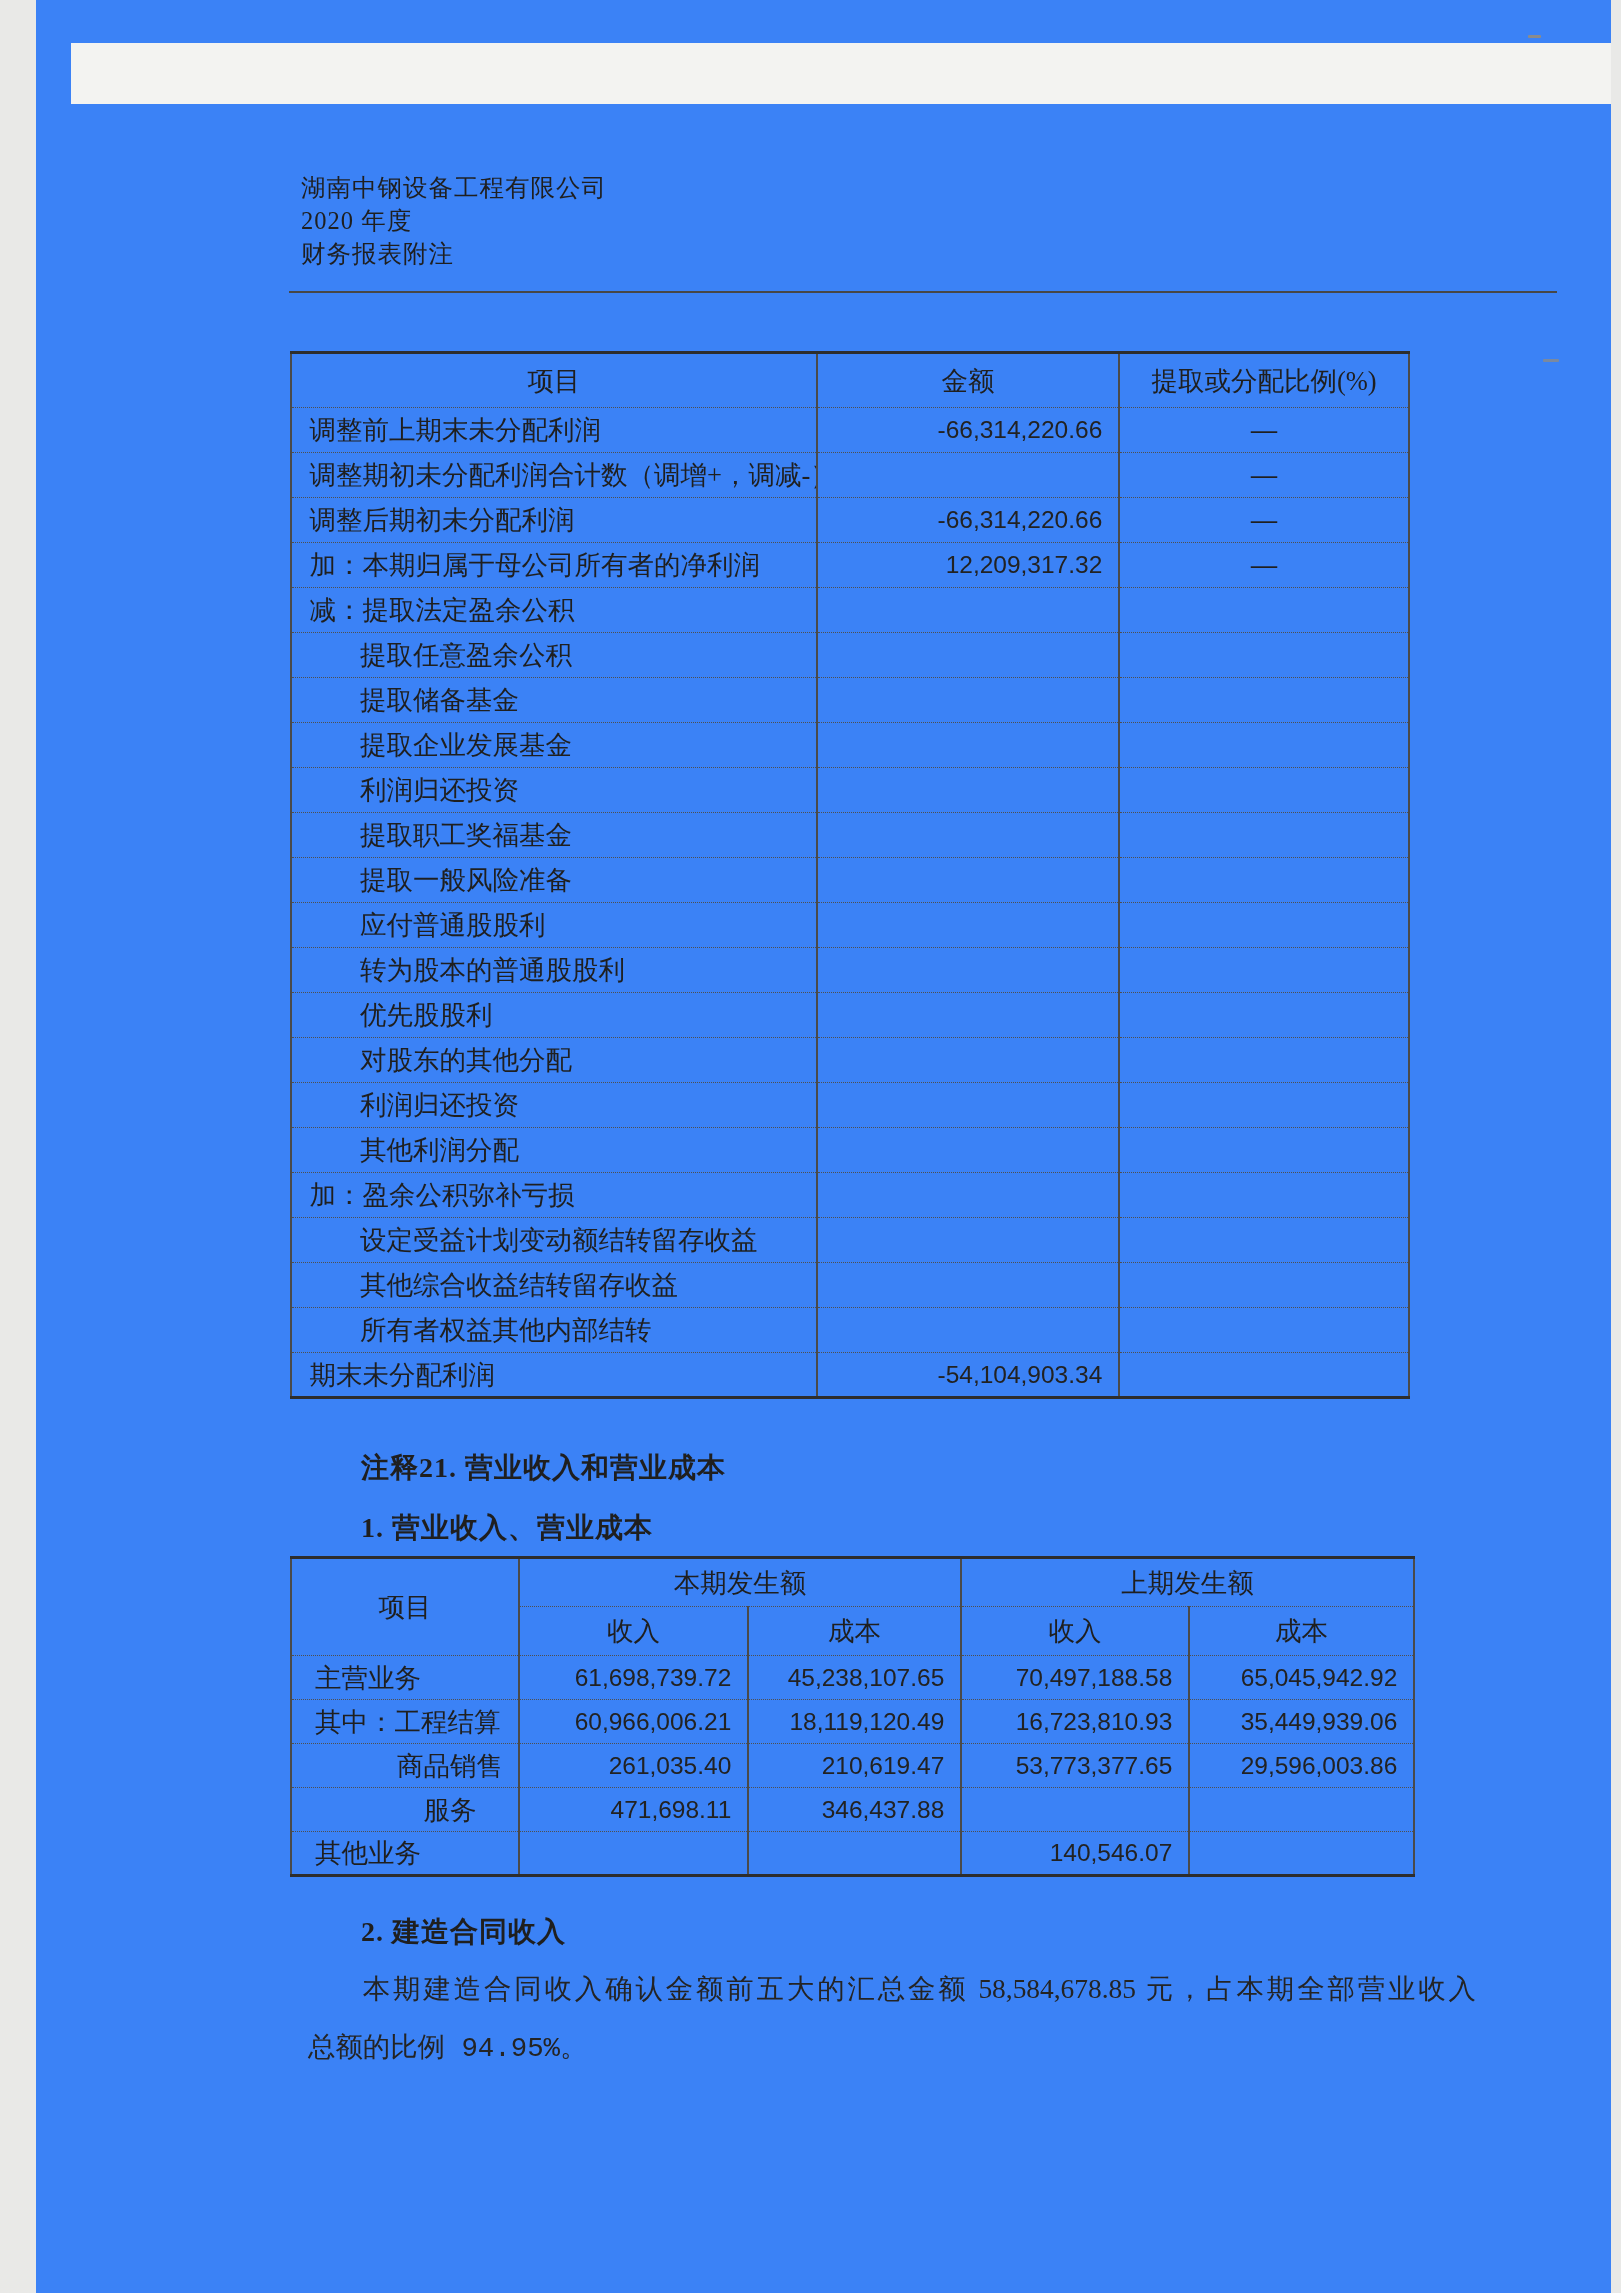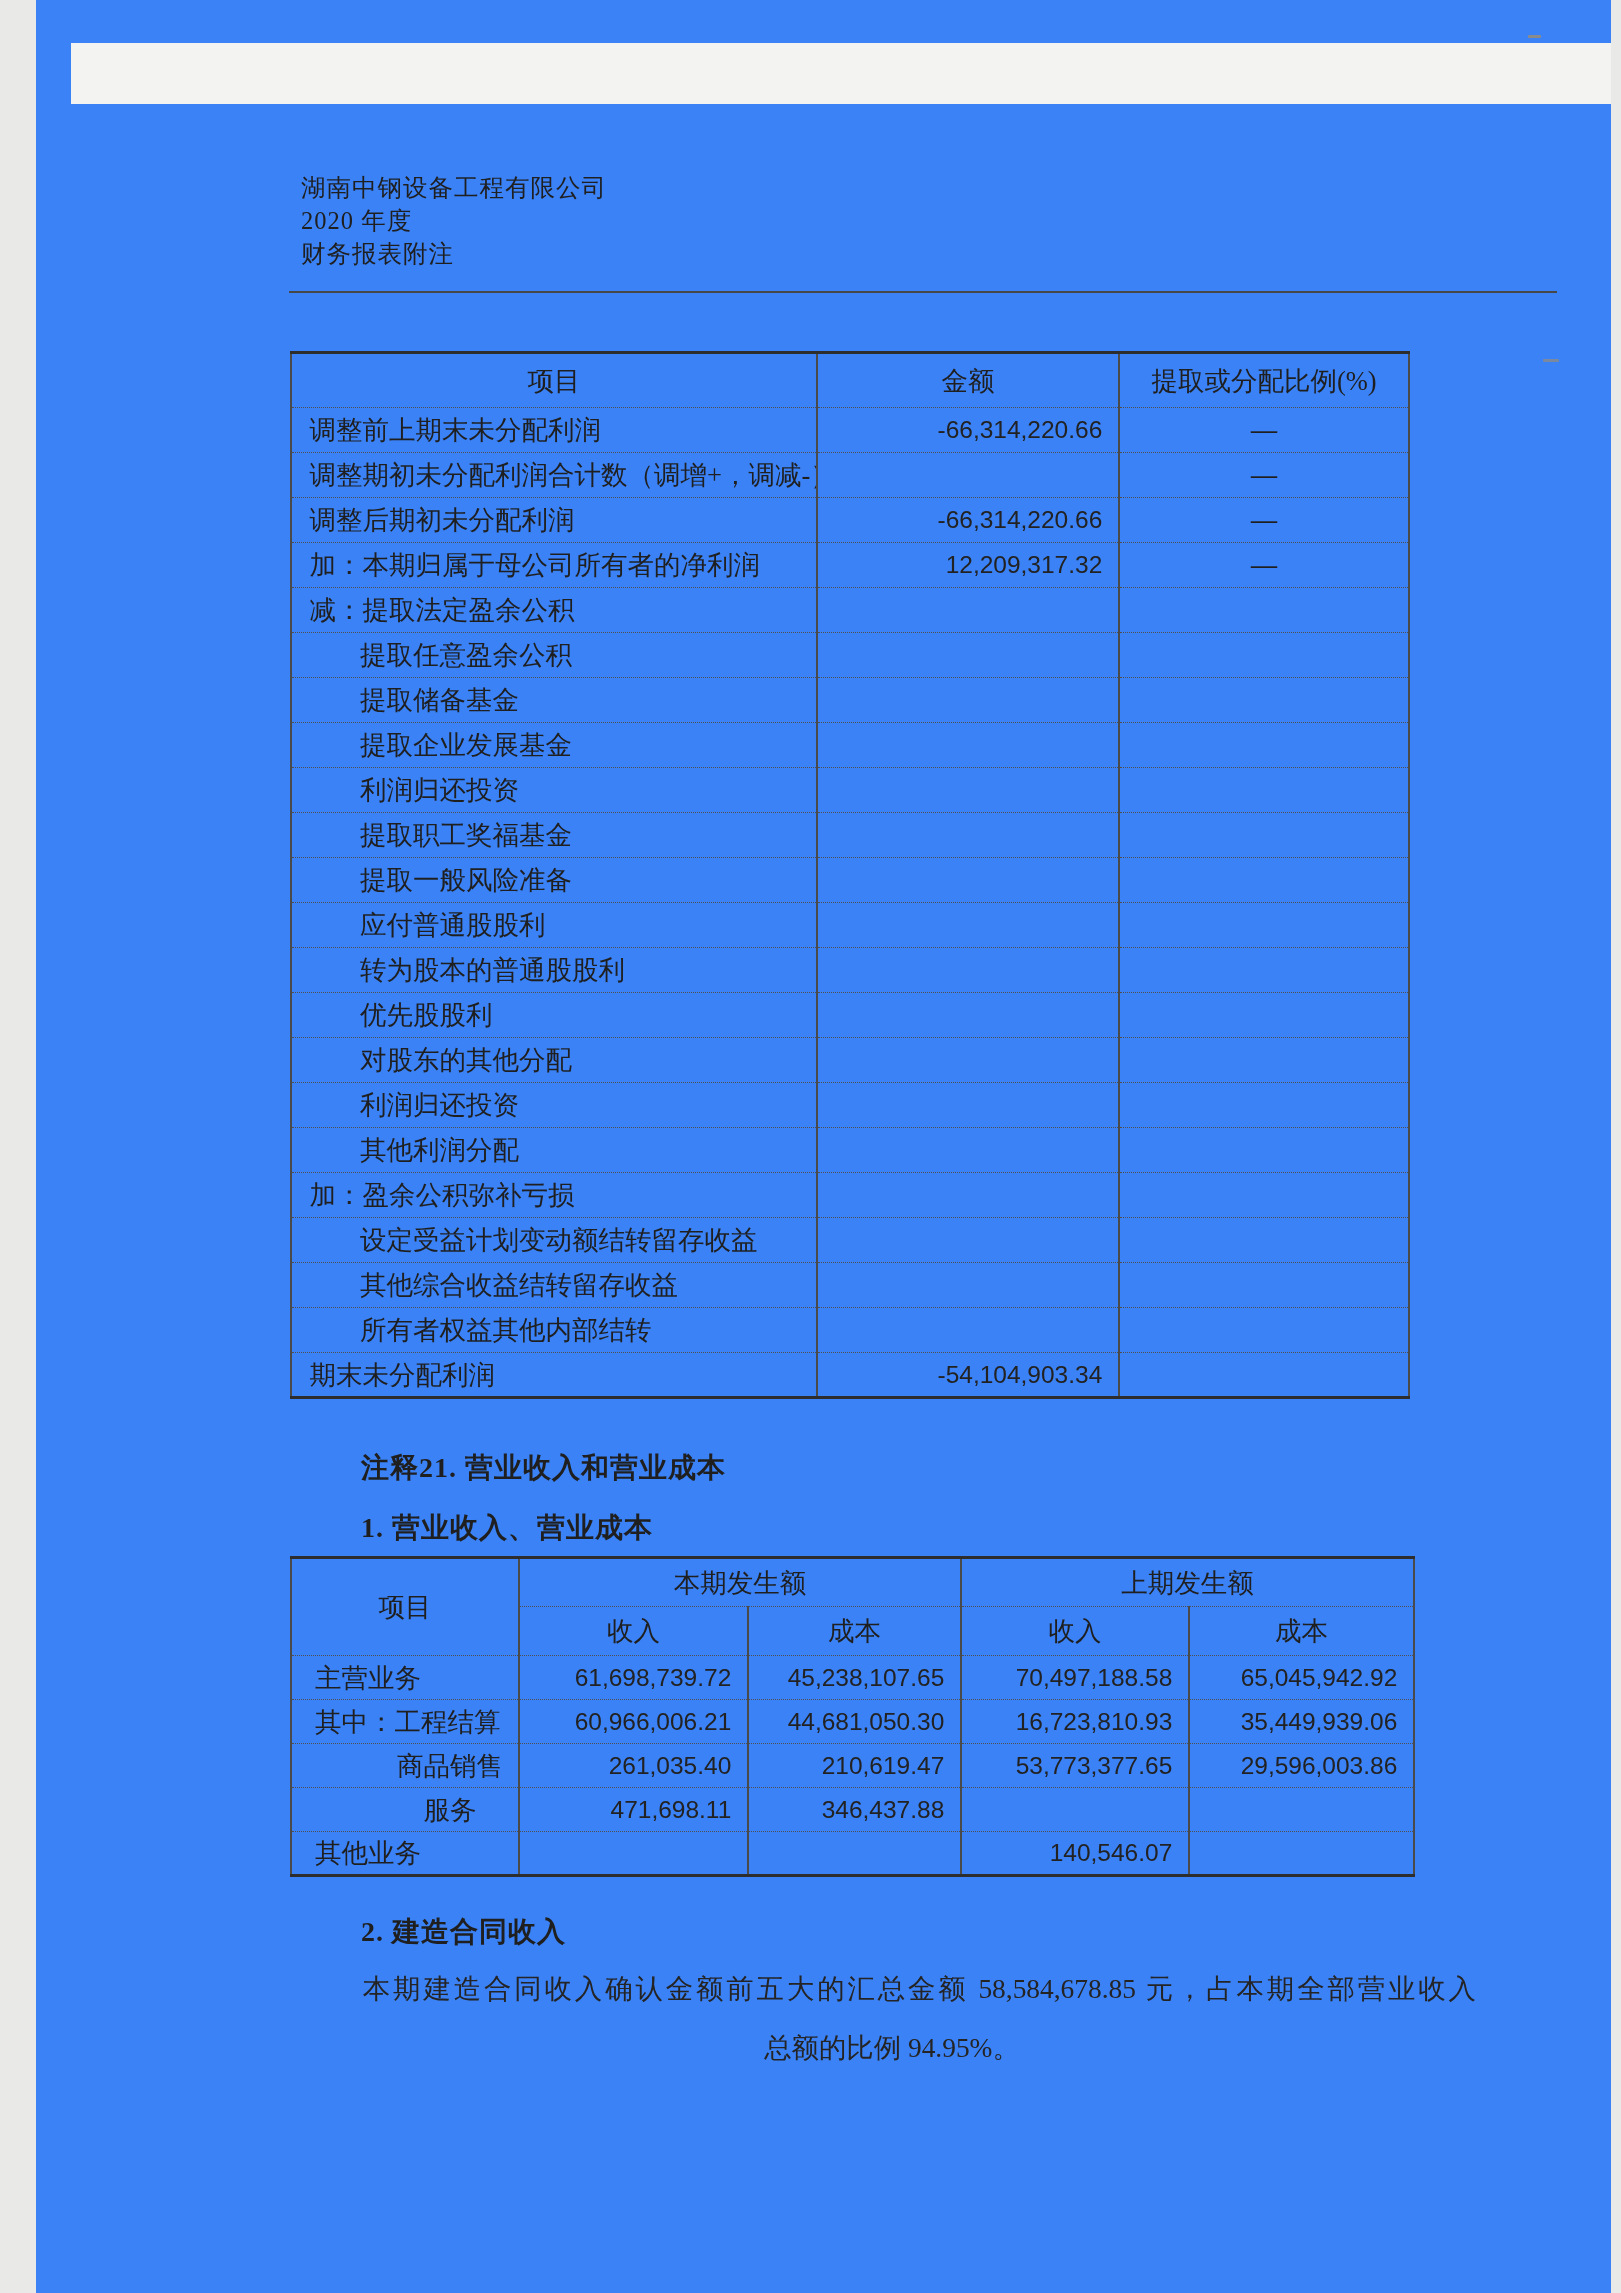--- a/index.html
+++ b/index.html
@@ -42,21 +42,21 @@
   td.num { text-align:right; padding-right:15.7px; font-family:"Liberation Sans", sans-serif; font-size:24.5px; color:#222; }
   td.dash { text-align:center; font-family:"Liberation Sans", sans-serif; }
 
   .sec-title { position:absolute; left:325px; font-size:28px; font-weight:bold; letter-spacing:1px; white-space:nowrap; }
   .h-note21 { top:1449px; }
   .h-sub1  { top:1509px; }
   .h-sub2  { top:1913px; }
 
   .para { position:absolute; left:272px; top:1960px; width:1168px; font-size:27.4px; line-height:59px; color:#242424; }
   .para .l1 { text-indent:2em; text-align:justify; text-align-last:justify; }
-  .para .l2 { text-align:center; }
+  .para .l2 { text-align:left;font-family:Liberation Mono, monospace; }
 
   .footer { position:absolute; left:0; top:2107px; width:1621px; text-align:center; font-size:24.5px; letter-spacing:1px; color:#2a2a2a; }
 </style>
 </head>
 <body>
 
 <div class="page">
 
   <div class="scan-band"></div>
   <div class="artifact a1"></div>
@@ -220,21 +220,21 @@
     <tr>
           <td class="lbl">主营业务</td>
           <td class="num">61,698,739.72</td>
           <td class="num">45,238,107.65</td>
           <td class="num">70,497,188.58</td>
           <td class="num">65,045,942.92</td>
         </tr>
     <tr>
           <td class="lbl">其中：工程结算</td>
           <td class="num">60,966,006.21</td>
-          <td class="num">44,681,050.30</td>
+          <td class="num">18,119,120.49</td>
           <td class="num">16,723,810.93</td>
           <td class="num">35,449,939.06</td>
         </tr>
     <tr>
           <td class="lbl i1">商品销售</td>
           <td class="num">261,035.40</td>
           <td class="num">210,619.47</td>
           <td class="num">53,773,377.65</td>
           <td class="num">29,596,003.86</td>
         </tr>

